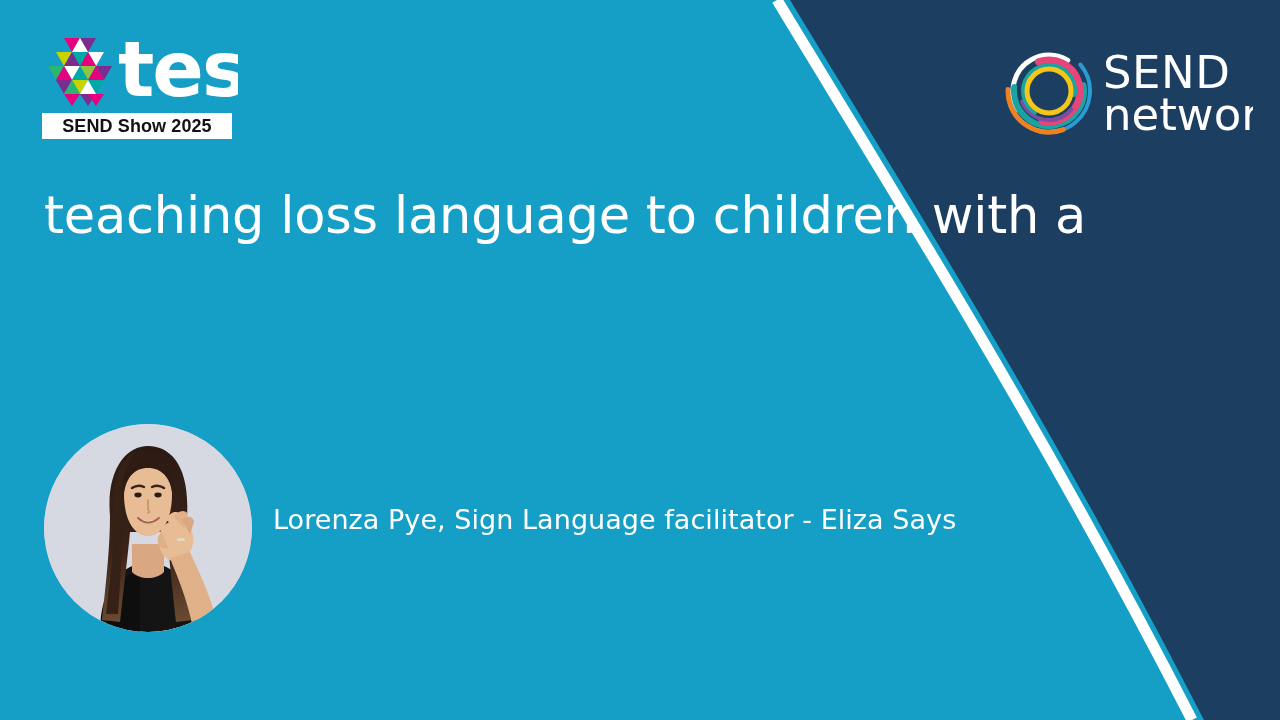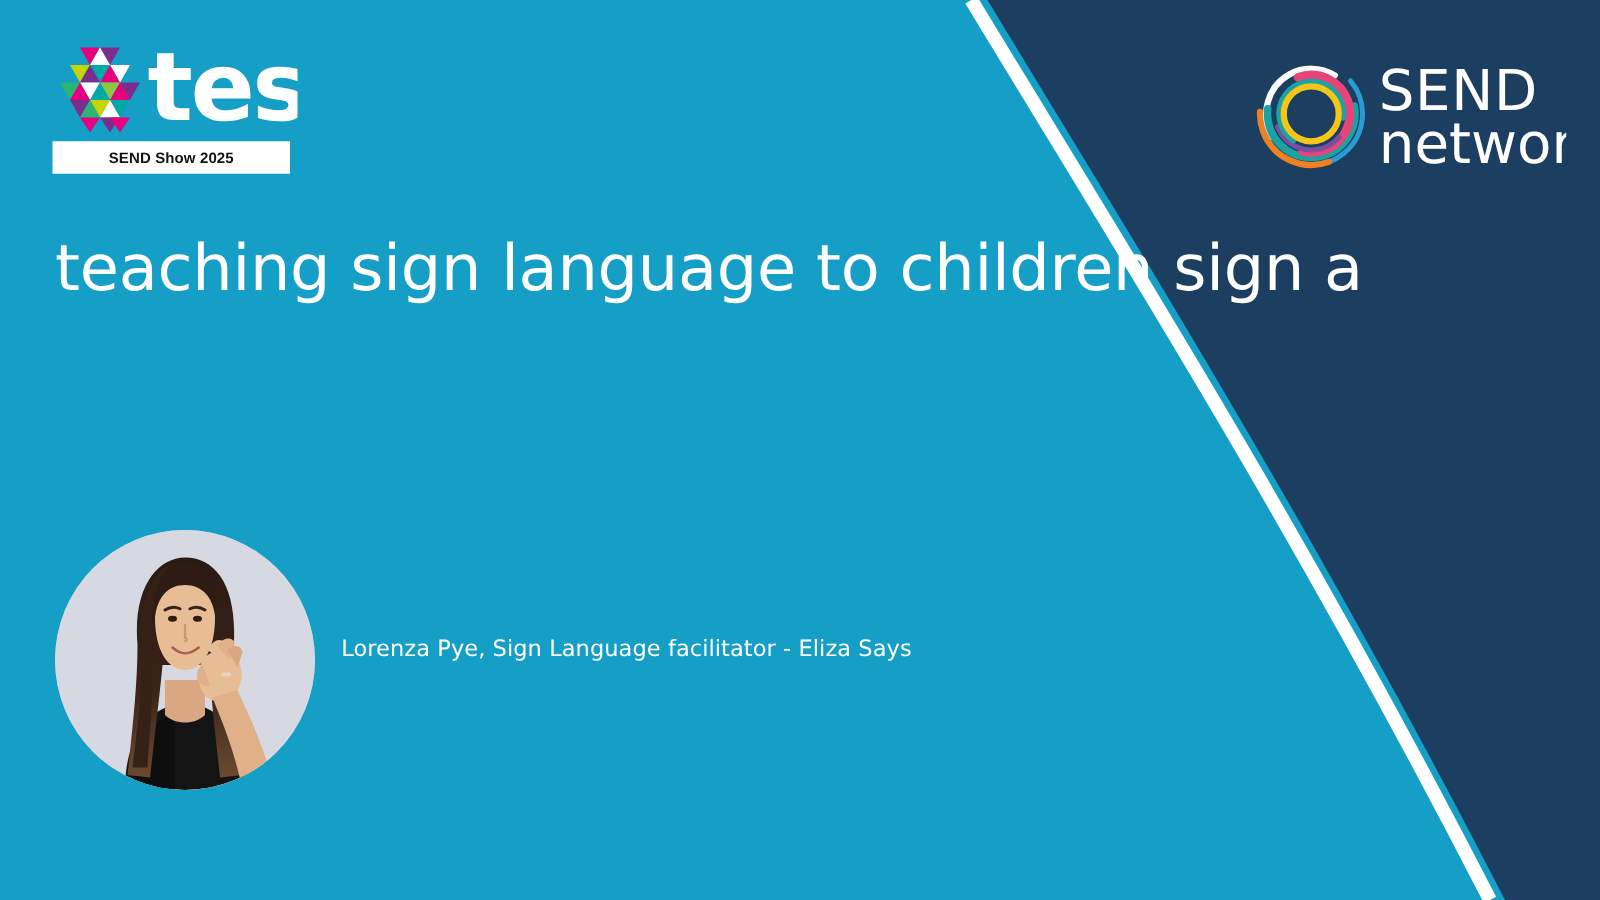--- a/index.html
+++ b/index.html
@@ -35,21 +35,21 @@
   }
   #tes-badge {
     position:absolute;
     left:0px; top:77px;
     width:190px; height:26px;
     background:#ffffff;
     display:flex; align-items:center; justify-content:center;
   }
   #tes-badge span {
     color:#121212;
-    font-size:12px;
+    font-size:18px;
     font-weight:bold;
     letter-spacing:0.1px;
     font-family:"Liberation Sans", sans-serif;
     white-space:nowrap;
   }
 
   
   #send-logo {
     position:absolute;
     left:1001px; top:40px;
@@ -87,21 +87,21 @@
     border-radius:50%;
     background:#D6D9E2;
     overflow:hidden;
   }
   #speaker-photo svg { display:block; width:208px; height:208px; }
 
   #speaker-caption {
     position:absolute;
     left:273px; top:503px;
     color:#ffffff;
-    font-size:18px;
+    font-size:27px;
     line-height:34px;
     letter-spacing:0.05px;
     white-space:nowrap;
     font-family:"DejaVu Sans", sans-serif;
   }
 </style>
 </head>
 <body>
 
 <div id="slide">
@@ -166,21 +166,21 @@
       </g>
     </svg>
 
     <svg id="send-word" viewBox="0 0 150 96">
       <text x="0" y="44" fill="#FFFFFF" font-family="'DejaVu Sans', sans-serif" font-size="45" font-weight="normal" letter-spacing="0.5">SEND</text>
       <text x="0" y="86" fill="#FFFFFF" font-family="'DejaVu Sans', sans-serif" font-size="45" font-weight="normal" letter-spacing="0">network</text>
     </svg>
   </div>
 
   <h1 id="title">
-    <span class="tl">teaching sign language to children sign a</span>
+    <span class="tl">teaching loss language to children with a</span>
   </h1>
 
   <div id="speaker-photo">
     <svg viewBox="0 0 208 208">
       <defs>
         <clipPath id="circClip">
             <circle cx="104" cy="104" r="104"></circle>
           </clipPath>
         <linearGradient id="hairGrad" x1="0" y1="0" x2="0" y2="1">
           <stop offset="0%" stop-color="#2A1A14"></stop>

